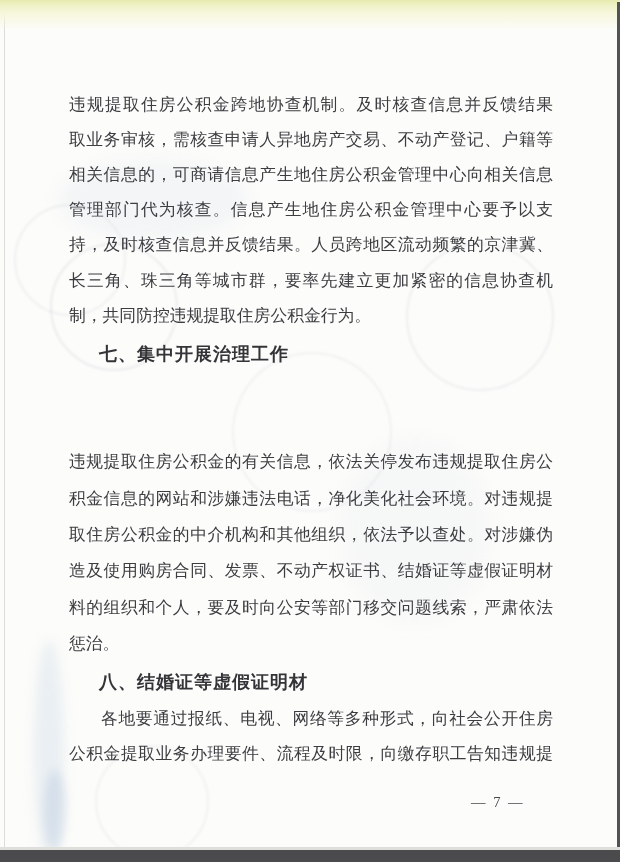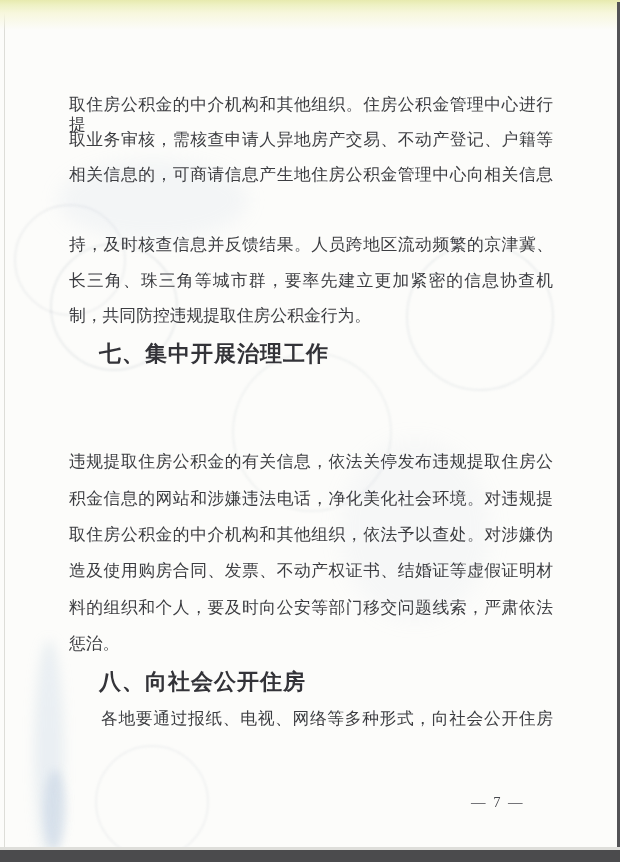--- a/index.html
+++ b/index.html
@@ -30,21 +30,21 @@
   
   .tl{
     position:absolute;z-index:2;color:#3c3d41;font-size:16.8px;line-height:20px;height:21px;
     text-align:justify;text-align-last:justify;letter-spacing:0;
   }
   .w-full{left:69px;width:484px;}
   .w-indent{left:101px;width:452px;}
   .no-just{text-align:center;text-align-last:left;width:auto;}
   .hd{
     position:absolute;left:99px;z-index:2;color:#333338;font-weight:700;
-    font-size:22px;line-height:20px;letter-spacing:1px;
+    font-size:18px;line-height:20px;letter-spacing:1px;
     font-family:"Liberation Sans","DejaVu Sans",sans-serif;
   }
   .pageno{
     position:absolute;left:471px;top:794px;z-index:2;color:#45464b;
     font-size:14.5px;letter-spacing:2px;line-height:16px;
   }
 </style>
 </head>
 <body>
 
@@ -57,35 +57,37 @@
   <div class="seal-ring" style="left:232px;top:352px;width:156px;height:156px;border-color:rgba(150,160,175,0.11);"></div>
   <div class="seal-ring" style="left:95px;top:745px;width:110px;height:110px;border-color:rgba(150,160,175,0.10);"></div>
   <div class="smudge smudge-a"></div>
   <div class="smudge smudge-b"></div>
   <div class="smudge smudge-c"></div>
   <div class="smudge smudge-d"></div>
   <div class="edge-left"></div>
   <div class="edge-right"></div>
   <div class="edge-bottom"></div>
 
-  <div class="tl w-full" style="top:95px">取住房公积金的中介机构和其他组织。住房公积金管理中心进行提</div>
+  <div class="tl w-full" style="top:95px">违规提取住房公积金跨地协查机制。及时核查信息并反馈结果</div>
   <div class="tl w-full" style="top:130px">取业务审核，需核查申请人异地房产交易、不动产登记、户籍等</div>
   <div class="tl w-full" style="top:165px">相关信息的，可商请信息产生地住房公积金管理中心向相关信息</div>
+  <div class="tl w-full" style="top:200px">管理部门代为核查。信息产生地住房公积金管理中心要予以支</div>
   <div class="tl w-full" style="top:235px">持，及时核查信息并反馈结果。人员跨地区流动频繁的京津冀、</div>
   <div class="tl w-full" style="top:271px">长三角、珠三角等城市群，要率先建立更加紧密的信息协查机</div>
   <div class="tl w-full no-just" style="top:306px">制，共同防控违规提取住房公积金行为。</div>
 
   <div class="hd" style="top:344px">七、集中开展治理工作</div>
 
   <div class="tl w-full" style="top:452px">违规提取住房公积金的有关信息，依法关停发布违规提取住房公</div>
   <div class="tl w-full" style="top:489px">积金信息的网站和涉嫌违法电话，净化美化社会环境。对违规提</div>
   <div class="tl w-full" style="top:525px">取住房公积金的中介机构和其他组织，依法予以查处。对涉嫌伪</div>
   <div class="tl w-full" style="top:561px">造及使用购房合同、发票、不动产权证书、结婚证等虚假证明材</div>
   <div class="tl w-full" style="top:598px">料的组织和个人，要及时向公安等部门移交问题线索，严肃依法</div>
   <div class="tl w-full no-just" style="top:634px">惩治。</div>
 
-  <div class="hd" style="top:672px">八、向社会公开住房</div>
+  <div class="hd" style="top:672px">八、结婚证等虚假证明材</div>
 
   <div class="tl w-indent" style="top:709px">各地要通过报纸、电视、网络等多种形式，向社会公开住房</div>
+  <div class="tl w-full" style="top:744px">公积金提取业务办理要件、流程及时限，向缴存职工告知违规提</div>
 
   <div class="pageno">— 7 —</div>
 
 </div>
 
 </body></html>

